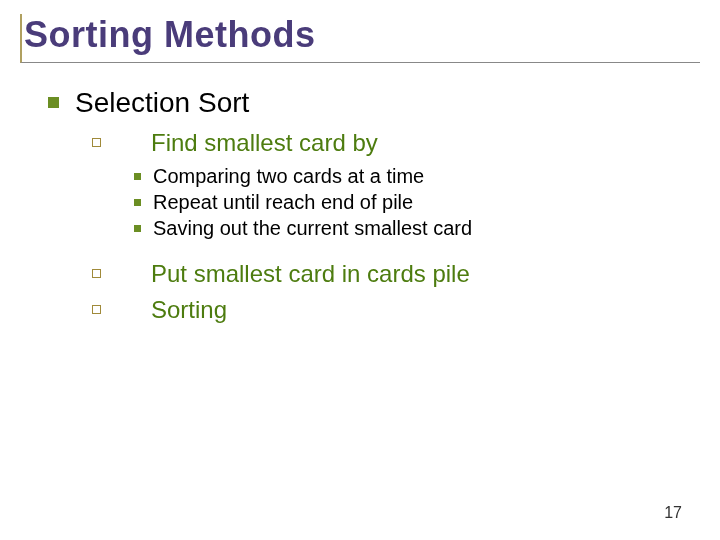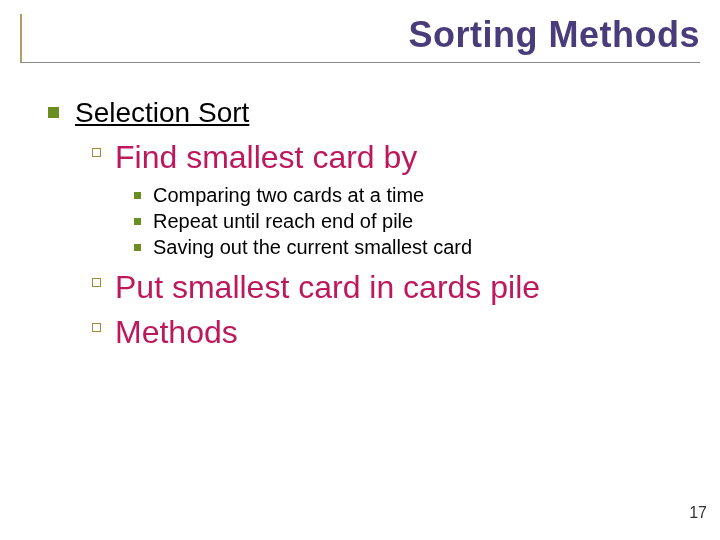--- a/index.html
+++ b/index.html
@@ -1,36 +1,36 @@
 <!DOCTYPE html>
 <html><head>
 <meta charset="utf-8">
 <style>
   * { margin: 0; padding: 0; box-sizing: border-box; }
   html, body { width: 720px; height: 540px; background: #fff; font-family: Arial, Helvetica, sans-serif; position: relative; }
   .slide { width: 720px; height: 540px; position: relative; padding: 14px 20px 20px 20px; }
-  .title-wrap { border-bottom: 1px solid #888; padding-bottom: 6px; margin-bottom: 34px; border-left: 2px solid #b0a060; padding-left: 18px; display: inline-block; width: 100%; text-align: right; }
+  .title-wrap { border-bottom: 1px solid #888; padding-bottom: 6px; margin-bottom: 24px; border-left: 2px solid #b0a060; padding-left: 2px; display: inline-block; width: 100%; }
   .title { font-size: 36px; font-weight: bold; color: #4a3c7a; letter-spacing: 0.5px; }
   .body { padding-left: 28px; }
   ul { list-style: none; }
   .lvl1 > li { margin-bottom: 10px; }
-  .lvl1 > li > .row { display: flex; align-items: flex-start; text-decoration: underline; }
+  .lvl1 > li > .row { display: flex; align-items: flex-start; }
   .lvl1 .bullet1 { width: 11px; height: 11px; background: #6b8e23; margin-top: 10px; margin-right: 16px; flex-shrink: 0; }
   .lvl1 .text1 { font-size: 28px; color: #000; }
   .lvl2 { padding-left: 44px; margin-top: 10px; }
   .lvl2 > li { margin-bottom: 8px; }
   .lvl2 > li > .row { display: flex; align-items: flex-start; }
   .lvl2 .bullet2 { width: 9px; height: 9px; border: 1.5px solid #a08a3a; margin-top: 9px; margin-right: 14px; flex-shrink: 0; }
-  .lvl2 .text2 { font-size: 32px; color: #be185d; }
-  .lvl3 { padding-left: 42px; margin-top: 8px; margin-bottom: 10px; }
+  .lvl2 .text2 { font-size: 24px; color: #4d7c0f; margin-left: 36px; }
+  .lvl3 { padding-left: 42px; margin-top: 8px; margin-bottom: 20px; }
   .lvl3 > li { margin-bottom: 3px; }
   .lvl3 > li > .row { display: flex; align-items: flex-start; }
   .lvl3 .bullet3 { width: 7px; height: 7px; background: #6b8e23; margin-top: 8px; margin-right: 12px; flex-shrink: 0; }
   .lvl3 .text3 { font-size: 20px; color: #000; }
-  .pagenum { position: absolute; bottom: 18px; right: 13px; font-size: 16px; color: #333; }
+  .pagenum { position: absolute; bottom: 18px; right: 38px; font-size: 16px; color: #333; }
 </style>
 </head>
 <body>
 <div class="slide">
 
   <div class="title-wrap">
     <h1 class="title">Sorting Methods</h1>
   </div>
 
   <div class="body">
@@ -69,21 +69,21 @@
           </li>
           <li>
             <div class="row">
               <span class="bullet2"></span>
               <span class="text2">Put smallest card in cards pile</span>
             </div>
           </li>
           <li>
             <div class="row">
               <span class="bullet2"></span>
-              <span class="text2">Methods</span>
+              <span class="text2">Sorting</span>
             </div>
           </li>
         </ul>
       </li>
     </ul>
   </div>
 
   <div class="pagenum">17</div>
 </div>
 

